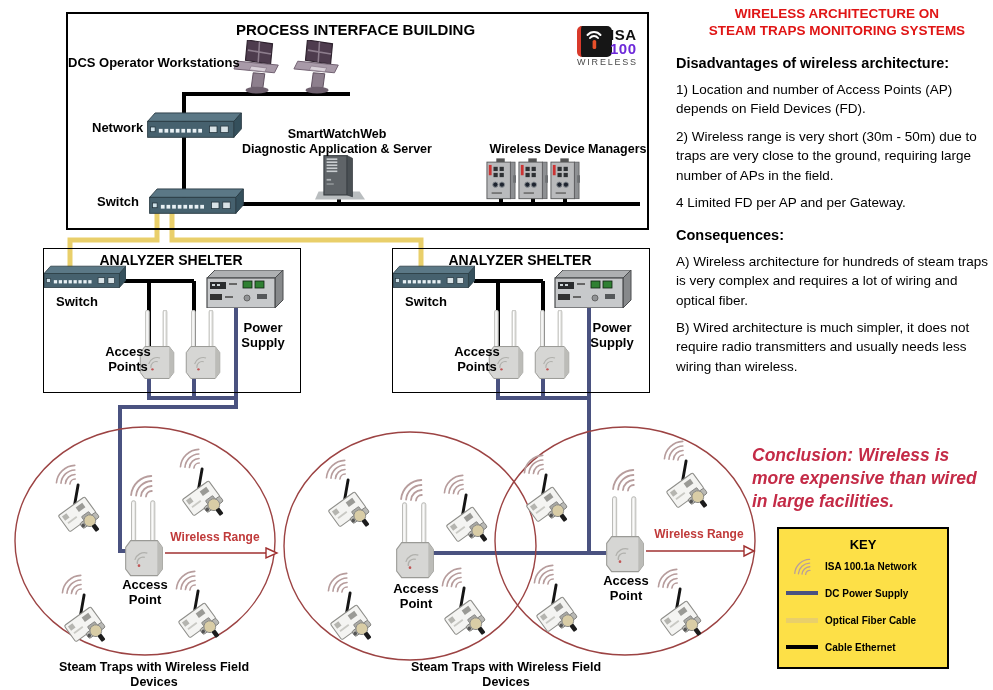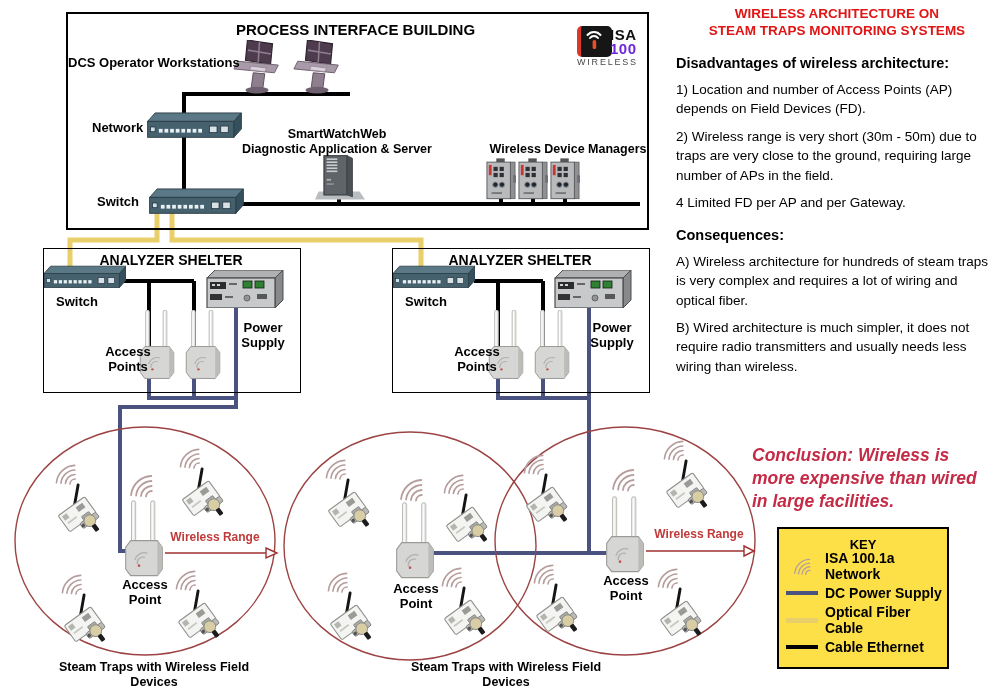--- a/index.html
+++ b/index.html
@@ -22,21 +22,21 @@
   .sidebar h3{font-size:14.5px;margin:0 0 0 0;line-height:1.25;}
   .sidebar p{margin:8px 0 0 0;}
   .sidebar .gap{margin-top:13px;}
   .conclusion{position:absolute;left:752px;top:444px;width:242px;z-index:3;
               color:#c42b47;font-weight:bold;font-style:italic;font-size:17.5px;line-height:1.32;}
   .keybox{position:absolute;left:777px;top:527px;width:168px;height:138px;border:2px solid #000;
           background:#fde047;z-index:3;}
   .keybox .ktitle{text-align:center;font-weight:bold;font-size:13px;margin-top:8px;}
   .krow{display:flex;align-items:center;height:26px;margin-top:1px;}
   .kicon{width:46px;display:flex;justify-content:center;align-items:center;flex:0 0 46px;}
-  .klabel{font-weight:bold;font-size:14px;}
+  .klabel{font-weight:bold;font-size:10px;}
   .kline{display:inline-block;width:32px;}
   .kline.dc{height:4px;background:#4a5280;}
   .kline.fiber{height:5px;background:#e9cf6a;}
   .kline.eth{height:4px;background:#000;}
   .isa-square{position:absolute;left:577px;top:26px;width:31px;height:31px;background:#161616;
               border-left:4px solid #d93a2b;border-radius:5px;z-index:3;}
   .isa-txt{position:absolute;z-index:3;font-weight:900;font-size:15px;line-height:1;letter-spacing:0.5px;}
   .isa-wireless{position:absolute;z-index:3;font-size:9px;color:#4a4a4a;letter-spacing:1.8px;}
 </style>
 </head>

